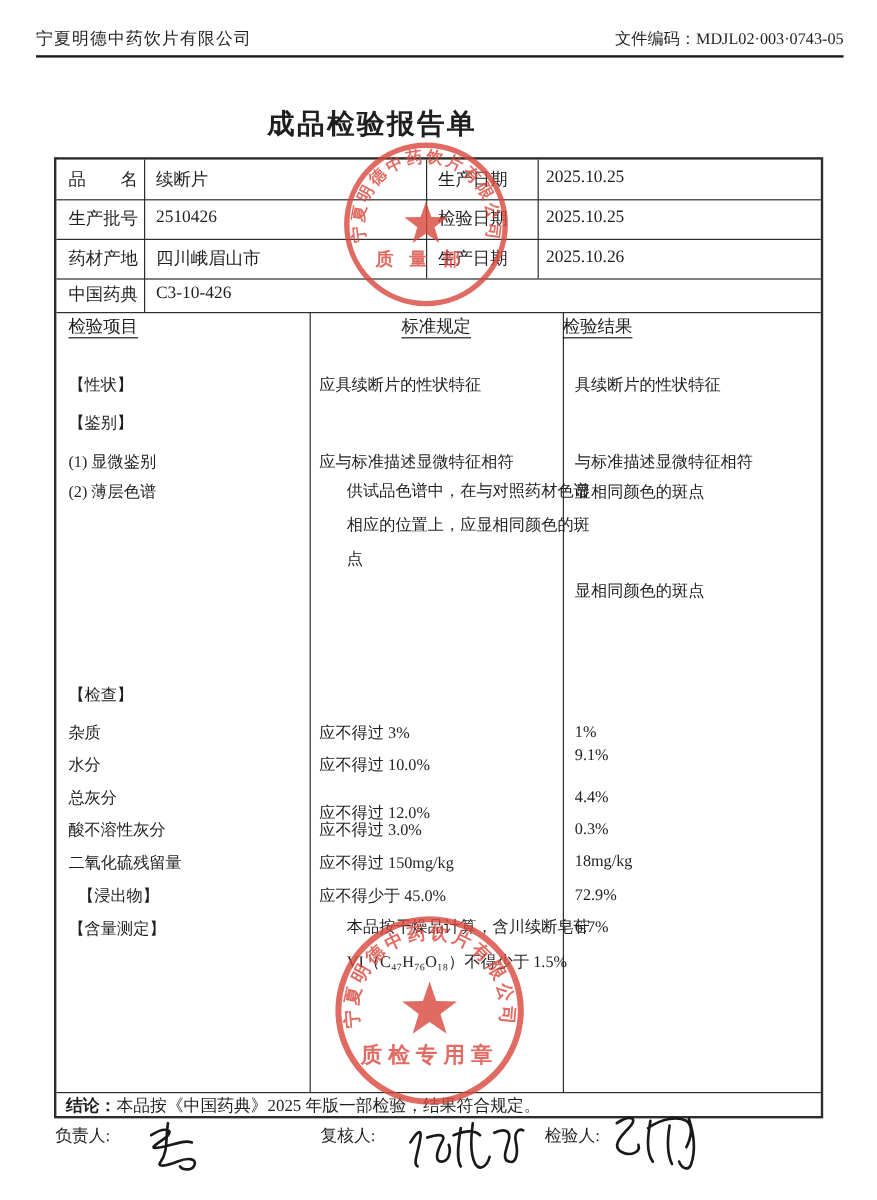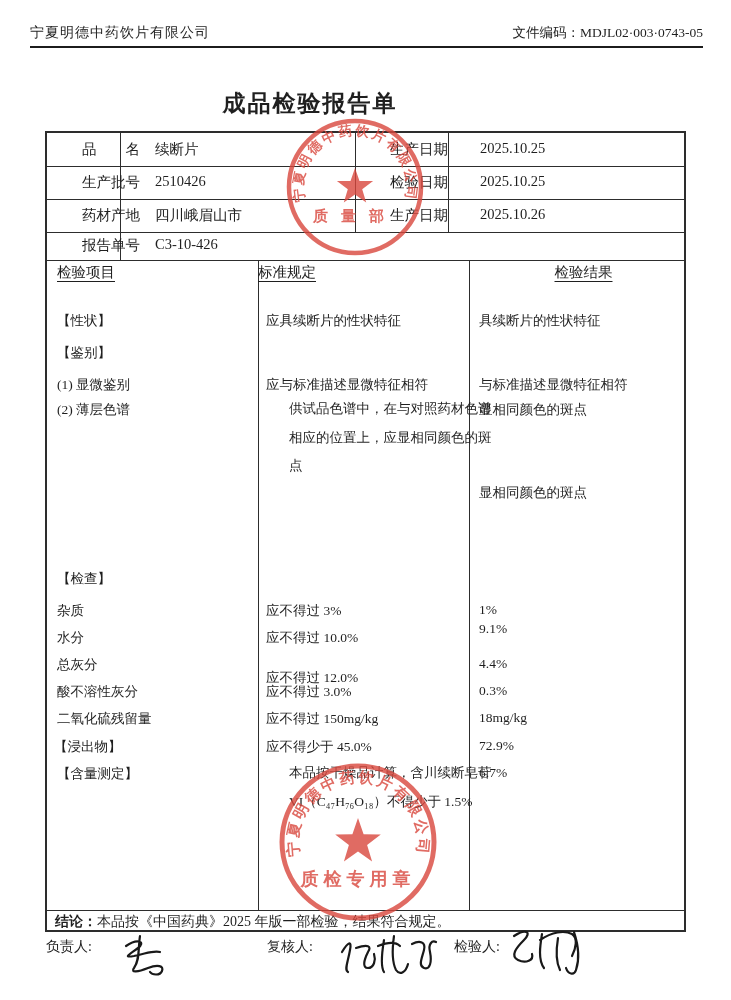--- a/index.html
+++ b/index.html
@@ -11,21 +11,21 @@
   .abs{position:absolute;}
   
   .hdr-left{left:30px;top:24px;font-size:14px;letter-spacing:1px;}
   .hdr-right{right:28px;top:24px;font-size:13.5px;}
   .hdr-rule{left:30px;top:46px;width:673px;height:2px;background:#1c1c1c;}
   .doc-title{left:0;top:88px;width:620px;text-align:center;font-size:23px;font-weight:bold;letter-spacing:2px;}
   
   .frame{left:45px;top:131px;width:641px;height:801px;border:2px solid #2d2d2d;box-sizing:border-box;}
   .hline{position:absolute;left:0;width:100%;height:1px;background:#2d2d2d;}
   .vline{position:absolute;width:1px;background:#2d2d2d;}
-  .cell{position:absolute;font-size:14.5px;white-space:nowrap;margin-left:25px;}
+  .cell{position:absolute;font-size:14.5px;white-space:nowrap;}
   .colhead{position:absolute;font-size:14.5px;text-decoration:underline;text-underline-offset:4px;}
   .bodytxt{position:absolute;font-size:13.5px;white-space:nowrap;}
   .para{position:absolute;font-size:13.5px;white-space:normal;width:204px;line-height:28.5px;margin-left:23px;}
   .concl{position:absolute;left:8px;top:780px;font-size:14px;white-space:nowrap;}
   .concl b{font-weight:bold;}
   
   .siglabel{font-size:14px;}
   .sig-ink{stroke:#191919;stroke-width:2.2;fill:none;stroke-linecap:round;stroke-linejoin:round;}
   
   .stamp{opacity:.8;pointer-events:none;}
@@ -60,38 +60,38 @@
   <div class="cell" style="left:10px;top:40px">生产批号</div>
   <div class="cell" style="left:83px;top:40px">2510426</div>
   <div class="cell" style="left:318px;top:40px">检验日期</div>
   <div class="cell" style="left:408px;top:40px">2025.10.25</div>
 
   <div class="cell" style="left:10px;top:73px">药材产地</div>
   <div class="cell" style="left:83px;top:73px">四川峨眉山市</div>
   <div class="cell" style="left:318px;top:73px">生产日期</div>
   <div class="cell" style="left:408px;top:73px">2025.10.26</div>
 
-  <div class="cell" style="left:10px;top:103px">报告单号</div>
+  <div class="cell" style="left:10px;top:103px">中国药典</div>
   <div class="cell" style="left:83px;top:103px">C3-10-426</div>
 
   <div class="colhead" style="left:10px;top:130px">检验项目</div>
-  <div class="colhead" style="left:211px;top:130px;width:211px;text-align:left">标准规定</div>
-  <div class="colhead" style="left:422px;top:130px;width:229px;text-align:center">检验结果</div>
+  <div class="colhead" style="left:211px;top:130px;width:211px;text-align:center">标准规定</div>
+  <div class="colhead" style="left:422px;top:130px;width:229px;text-align:left">检验结果</div>
 
   <div class="bodytxt" style="left:10px;top:179px">【性状】</div>
   <div class="bodytxt" style="left:10px;top:211px">【鉴别】</div>
   <div class="bodytxt" style="left:10px;top:243px">(1) 显微鉴别</div>
   <div class="bodytxt" style="left:10px;top:268px">(2) 薄层色谱</div>
   <div class="bodytxt" style="left:10px;top:437px">【检查】</div>
   <div class="bodytxt" style="left:10px;top:469px">杂质</div>
   <div class="bodytxt" style="left:10px;top:496px">水分</div>
   <div class="bodytxt" style="left:10px;top:523px">总灰分</div>
   <div class="bodytxt" style="left:10px;top:550px">酸不溶性灰分</div>
   <div class="bodytxt" style="left:10px;top:577px">二氧化硫残留量</div>
-  <div class="bodytxt" style="left:7px;top:605px">【浸出物】</div>
+  <div class="bodytxt" style="left:18px;top:605px">【浸出物】</div>
   <div class="bodytxt" style="left:10px;top:632px">【含量测定】</div>
 
   <div class="bodytxt" style="left:219px;top:179px">应具续断片的性状特征</div>
   <div class="bodytxt" style="left:219px;top:243px">应与标准描述显微特征相符</div>
   <div class="para" style="left:219px;top:262px">供试品色谱中，在与对照药材色谱相应的位置上，应显相同颜色的斑点</div>
   <div class="bodytxt" style="left:219px;top:469px">应不得过 3%</div>
   <div class="bodytxt" style="left:219px;top:496px">应不得过 10.0%</div>
   <div class="bodytxt" style="left:219px;top:536px">应不得过 12.0%</div>
   <div class="bodytxt" style="left:219px;top:550px">应不得过 3.0%</div>
   <div class="bodytxt" style="left:219px;top:577px">应不得过 150mg/kg</div>

